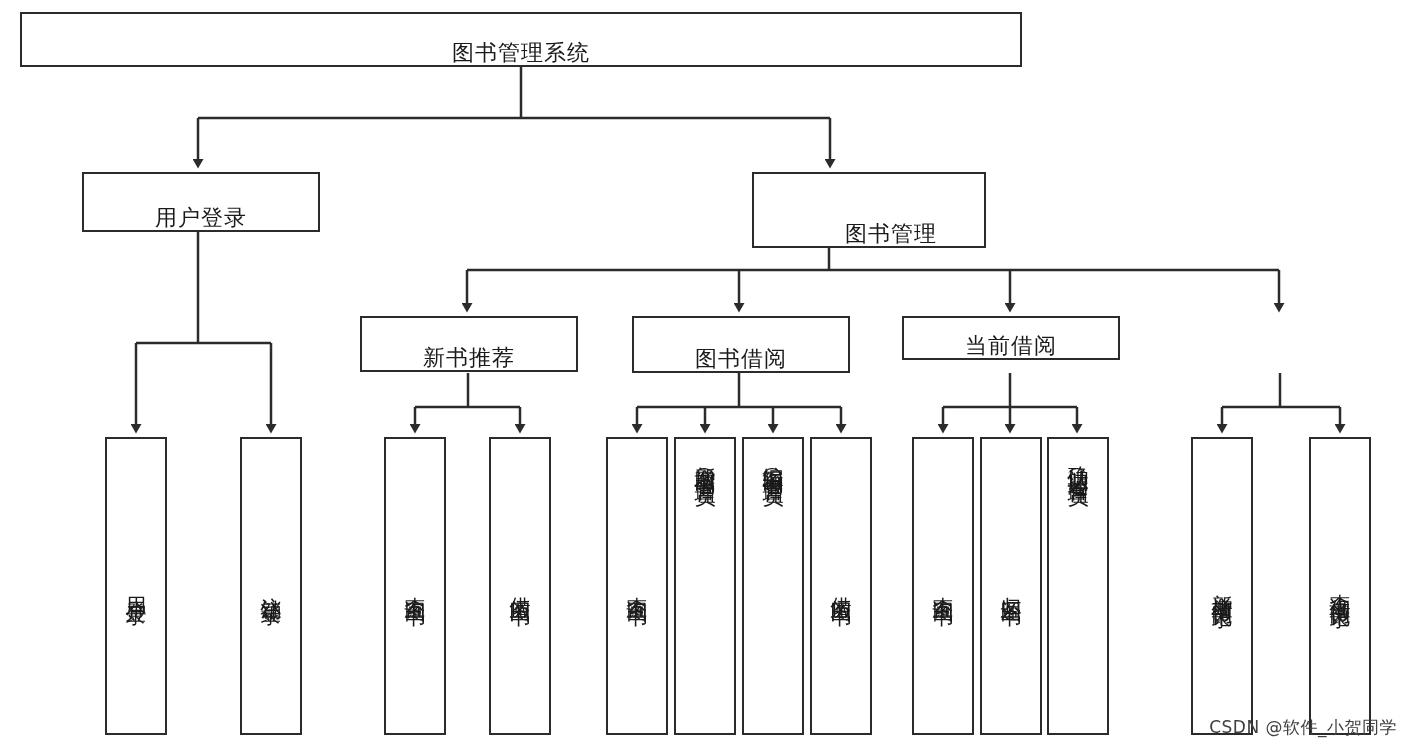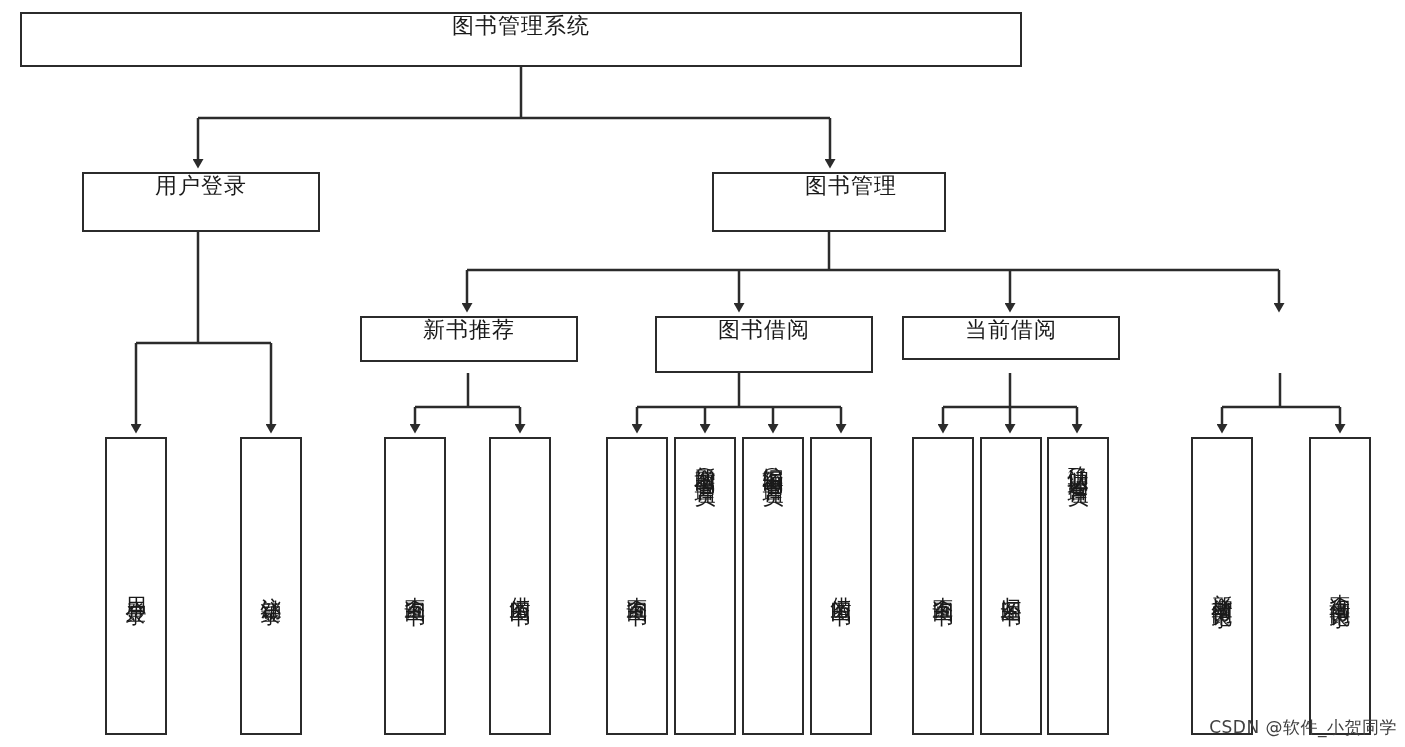--- a/index.html
+++ b/index.html
@@ -25,21 +25,21 @@
     width: 1405px;
     height: 747px;
     pointer-events: none;
   }
   .node {
     position: absolute;
     box-sizing: border-box;
     background: #ffffff;
     border: 2.5px solid #2b2b2b;
     display: flex;
-    align-items: flex-start;
+    align-items: flex-end;
     justify-content: center;
     color: #1a1a1a;
   }
   .node.horizontal {
     font-size: 22px;
     letter-spacing: 1px;
     line-height: 1.1;
   }
   .node.vertical {
     align-items: flex-start;
@@ -126,29 +126,29 @@
   </svg>
 
   <div class="node horizontal" style="left:20px; top:12px; width:1002px; height:55px;">
     <span>图书管理系统</span>
   </div>
 
   <div class="node horizontal" style="left:82px; top:172px; width:238px; height:60px;">
     <span>用户登录</span>
   </div>
 
-  <div class="node horizontal" style="left:712px; top:172px; width:234px; height:60px;padding-left:44px;">
+  <div class="node horizontal" style="left:752px; top:172px; width:234px; height:76px;padding-left:44px;">
     <span>图书管理</span>
   </div>
 
-  <div class="node horizontal" style="left:360px; top:316px; width:218px; height:46px;">
+  <div class="node horizontal" style="left:360px; top:316px; width:218px; height:56px;">
     <span>新书推荐</span>
   </div>
 
-  <div class="node horizontal" style="left:655px; top:316px; width:218px; height:57px;">
+  <div class="node horizontal" style="left:632px; top:316px; width:218px; height:57px;">
     <span>图书借阅</span>
   </div>
 
   <div class="node horizontal" style="left:902px; top:316px; width:218px; height:44px;">
     <span>当前借阅</span>
   </div>
 
 
   <div class="node vertical centered" style="left:105px; top:437px; width:62px; height:298px;">
     <span class="vlabel">用户登录</span>

